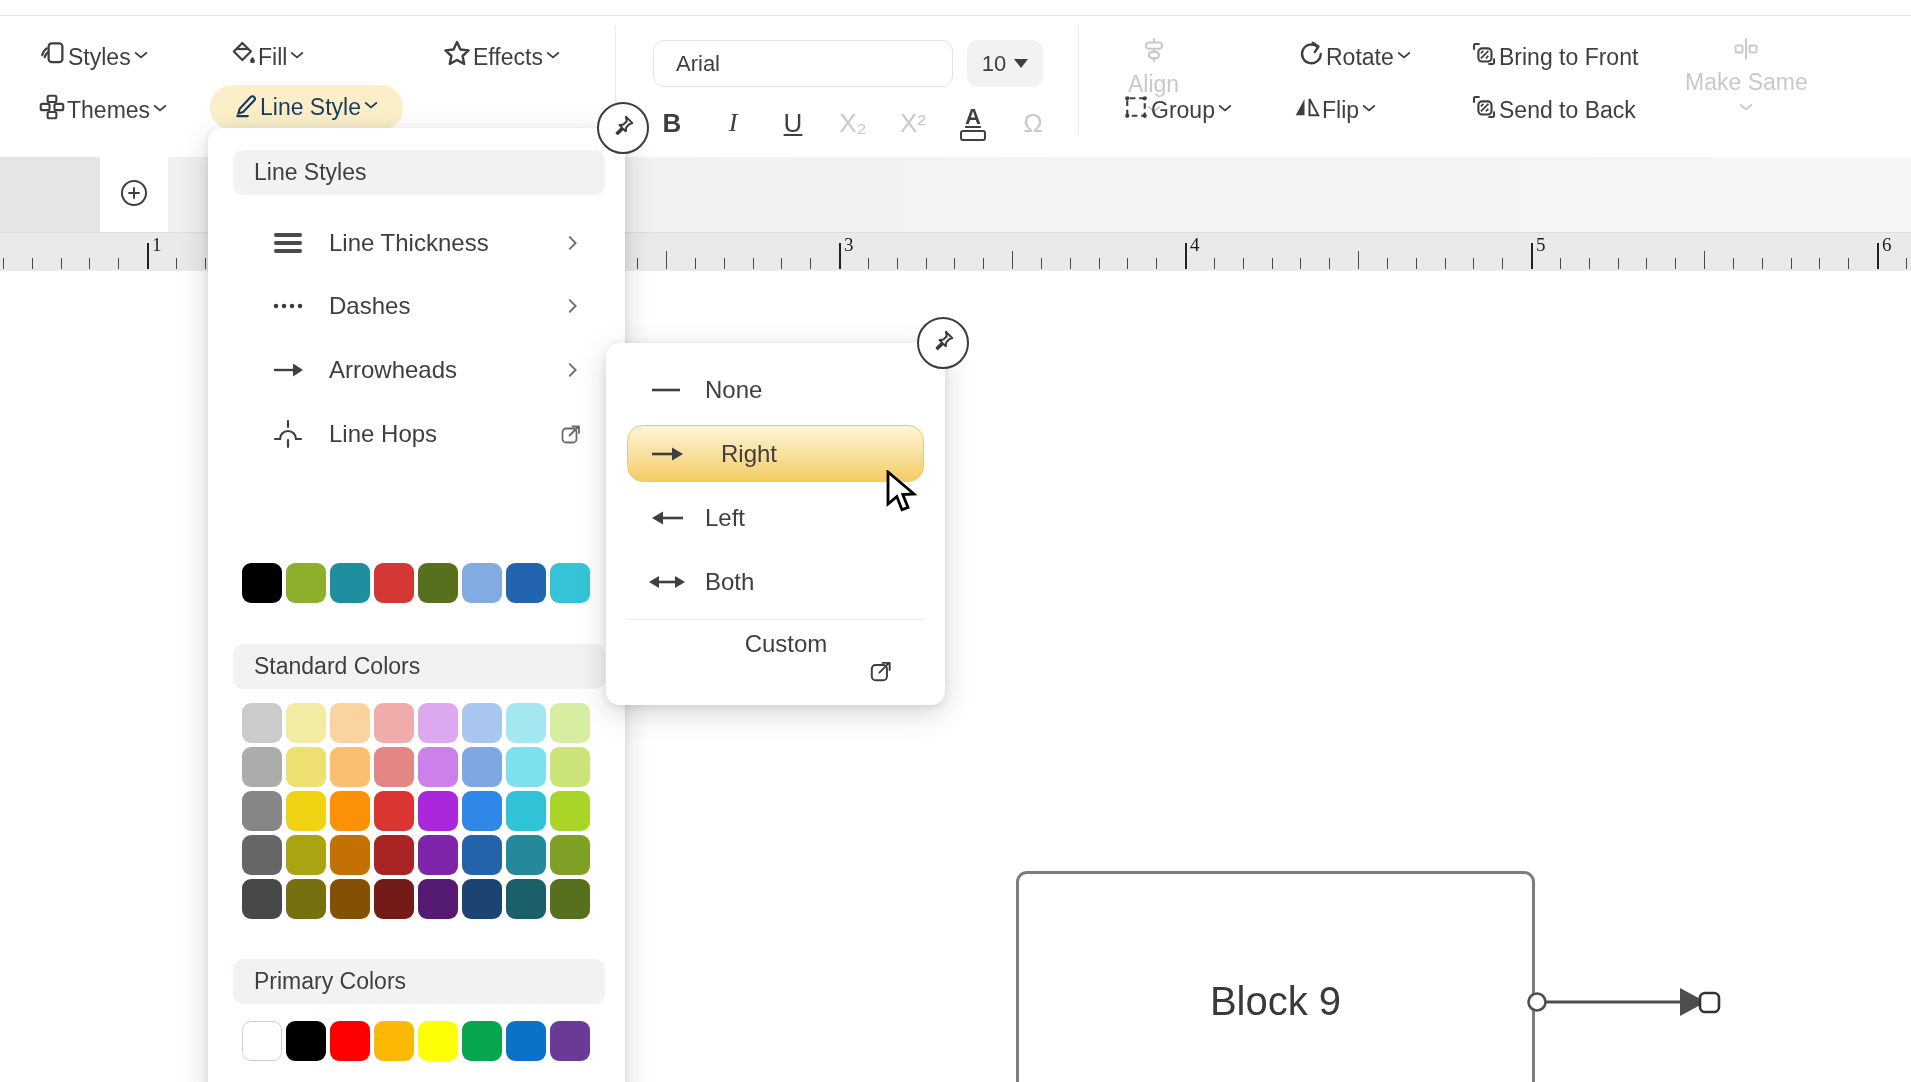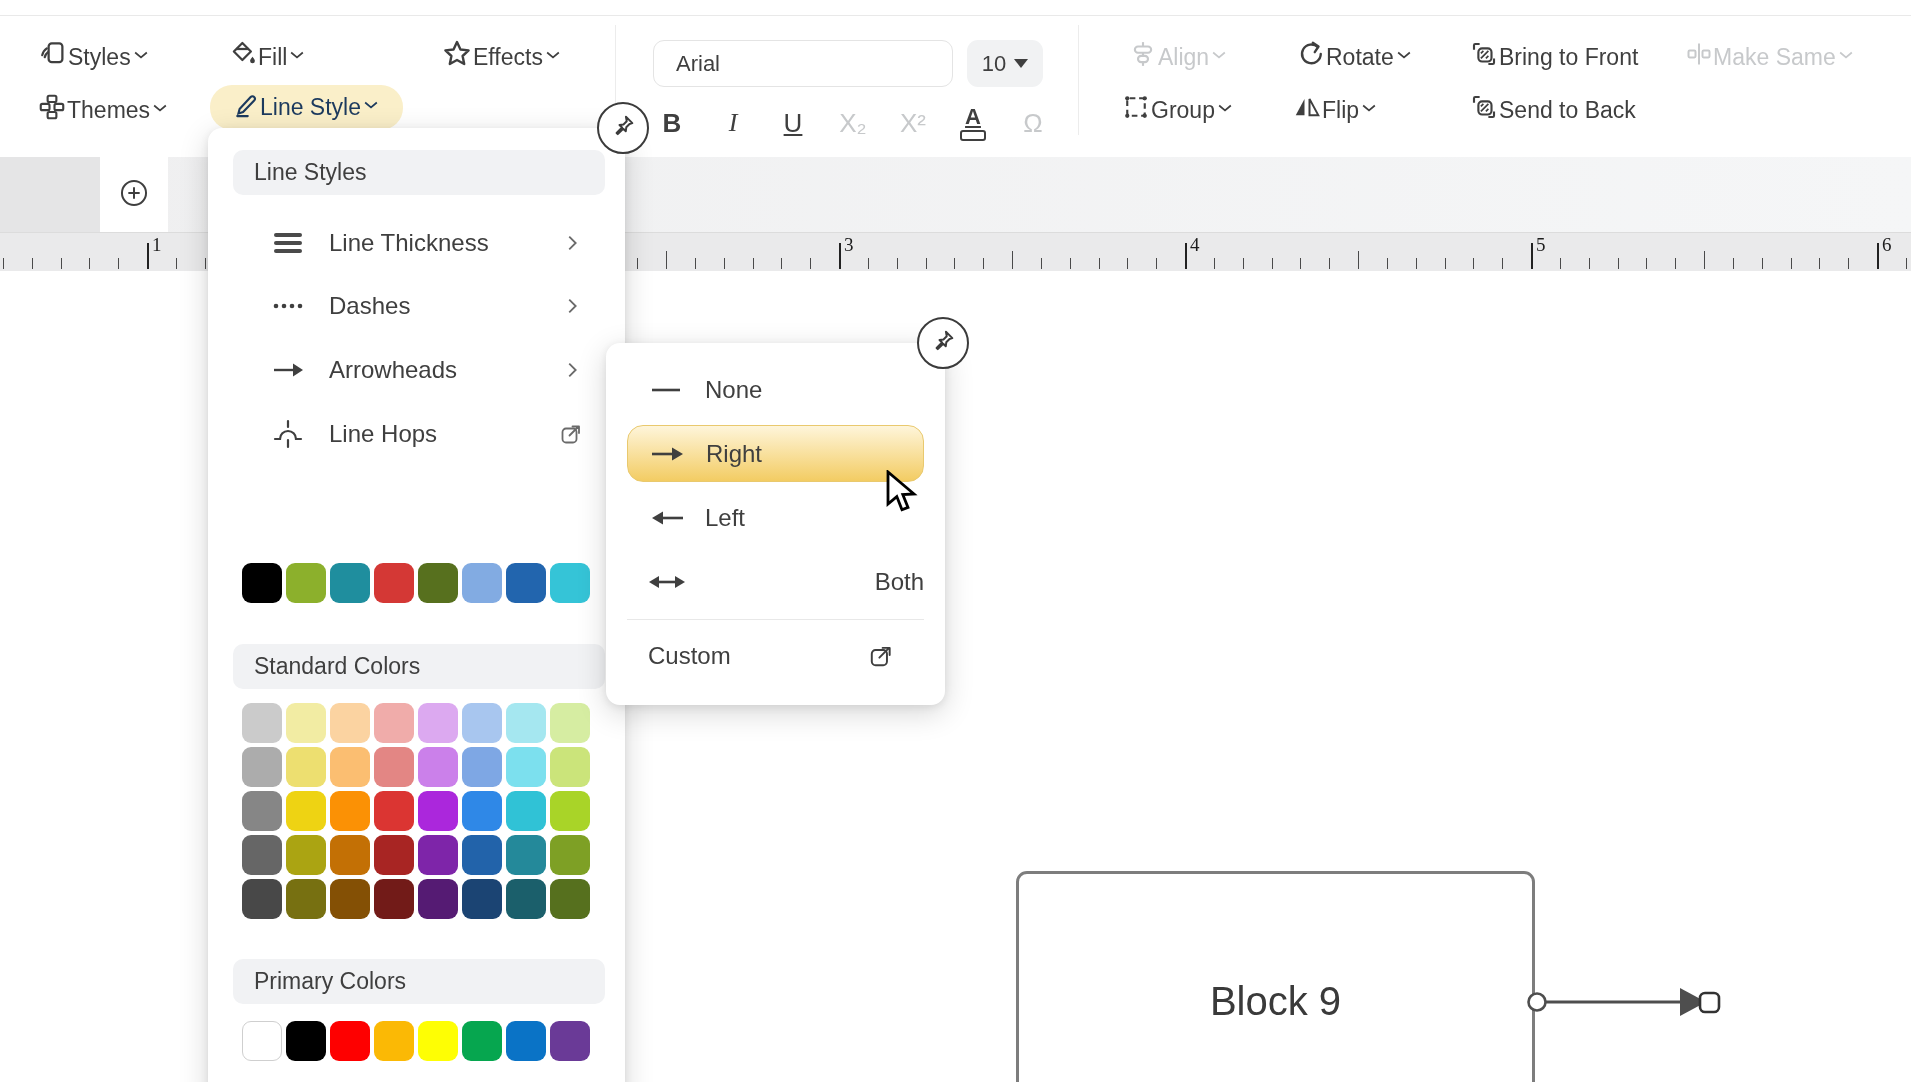--- a/index.html
+++ b/index.html
@@ -5,21 +5,21 @@
   * { margin:0; padding:0; box-sizing:border-box; }
   html,body { background:#fff; }
   #app {
     position:relative; width:1911px; height:1082px; overflow:hidden;
     font-family:"Liberation Sans", sans-serif; color:#3f3f3f; background:#fff;
   }
   
   #toolbar { position:absolute; left:0; top:0; width:1911px; height:157px; background:#fff; z-index:10; }
   .topline { position:absolute; left:0; top:15px; width:1911px; height:1px; background:#E9E9E9; }
   .tb { position:absolute; height:44px; display:flex; align-items:center; font-size:23px; color:#3f3f3f; cursor:pointer; white-space:nowrap; }
-  .tb.disabled { color:#C7C9CB; cursor:default; }
+  .tb.disabled { color:#C7C9CB; cursor:default;flex-direction:column; }
   .tb svg { flex:0 0 auto; }
   .vdiv { position:absolute; top:25px; width:1px; height:110px; background:#ECECEC; }
   .pill-highlight { background:var(--hl-bg); border-radius:22px; padding:0 22px; color:var(--hl-text); }
   .font-input { position:absolute; left:653px; top:40px; width:300px; height:47px; border:1px solid #E4E4E4; border-radius:11px;
     display:flex; align-items:center; padding-left:22px; font-size:22px; color:#3f3f3f; background:#fff; }
   .size-dd { position:absolute; left:967px; top:40px; width:76px; height:47px; background:#F1F2F3; border-radius:11px;
     display:flex; align-items:center; justify-content:center; gap:8px; font-size:22px; cursor:pointer; }
   .caret-down { width:0; height:0; border-left:7px solid transparent; border-right:7px solid transparent; border-top:9px solid #3f3f3f; }
   .fmt { position:absolute; top:101px; width:46px; height:44px; display:flex; align-items:center; justify-content:center; font-size:26px; cursor:pointer; }
   .fmt.dim { color:#C7C9CB; cursor:default; }
@@ -65,21 +65,21 @@
   
   #submenu { position:absolute; left:606px; top:343px; width:339px; height:362px; background:#fff; border-radius:14px;
     box-shadow:0 8px 30px rgba(0,0,0,.16), 0 2px 8px rgba(0,0,0,.08); z-index:60; }
   .ah-row { position:absolute; left:21px; width:297px; height:52px; display:flex; align-items:center; cursor:pointer; }
   .ah-row .aicon { width:44px; margin-left:18px; display:flex; justify-content:center; align-items:center; }
   .ah-row .alabel { margin-left:16px; font-size:24px; color:#3f3f3f; }
   .ah-row.selected { height:57px; border-radius:16px;
     background:linear-gradient(to bottom, var(--sel-top), var(--sel-bottom));
     border:1.5px solid var(--sel-border); }
   .ah-div { position:absolute; left:21px; width:297px; height:1px; background:#E8E8E8; }
-  .custom-row { position:absolute; left:21px; width:297px; height:52px; display:flex; align-items:center; cursor:pointer; }
+  .custom-row { position:absolute; left:21px; width:297px; height:52px; display:flex; align-items:center; cursor:pointer;flex-direction:column; }
   .custom-row .clabel { margin-left:21px; font-size:24px; color:#3f3f3f; }
   .custom-row .ext { margin-left:auto; margin-right:30px; display:flex; color:#3f3f3f; }
   #cursor { position:absolute; left:884px; top:470px; z-index:100; }
 </style>
 </head>
 <body>
 
 <div id="app" style="--hl-bg: #FAEFC9; --hl-text: #1C3A5E; --sel-top: #FEF5DA; --sel-bottom: #F3CC63; --sel-border: #E9C96E;">
 
   <div id="toolbar">
@@ -515,39 +515,39 @@
 
   <div id="submenu">
     <div class="ah-row" style="top:21px;">
       <span class="aicon">
           <svg width="40" height="24" viewBox="0 0 40 24">
             <line x1="5" y1="12" x2="33" y2="12" stroke="#3f3f3f" stroke-width="2.6"></line>
           </svg>
         </span>
       <span class="alabel">None</span>
     </div>
-    <div class="ah-row selected" style="top:82px;">
+    <div class="ah-row selected" style="top:82px;gap:15px;">
       <span class="aicon">
           <svg width="40" height="24" viewBox="0 0 40 24">
             <line x1="4" y1="12" x2="26" y2="12" stroke="#3f3f3f" stroke-width="2.6"></line>
             <path d="M24 5.5l11 6.5-11 6.5z" fill="#3f3f3f"></path>
           </svg>
         </span>
       <span class="alabel">Right</span>
     </div>
     <div class="ah-row" style="top:149px;">
       <span class="aicon">
           <svg width="40" height="24" viewBox="0 0 40 24">
             <line x1="14" y1="12" x2="36" y2="12" stroke="#3f3f3f" stroke-width="2.6"></line>
             <path d="M16 5.5L5 12l11 6.5z" fill="#3f3f3f"></path>
           </svg>
         </span>
       <span class="alabel">Left</span>
     </div>
-    <div class="ah-row" style="top:213px;justify-content:space-between;">
+    <div class="ah-row" style="top:213px;">
       <span class="aicon">
           <svg width="40" height="24" viewBox="0 0 40 24">
             <line x1="10" y1="12" x2="30" y2="12" stroke="#3f3f3f" stroke-width="2.6"></line>
             <path d="M12 6L2 12l10 6z" fill="#3f3f3f"></path>
             <path d="M28 6l10 6-10 6z" fill="#3f3f3f"></path>
           </svg>
         </span>
       <span class="alabel">Both</span>
     </div>
     <div class="ah-div" style="top:276px;"></div>

